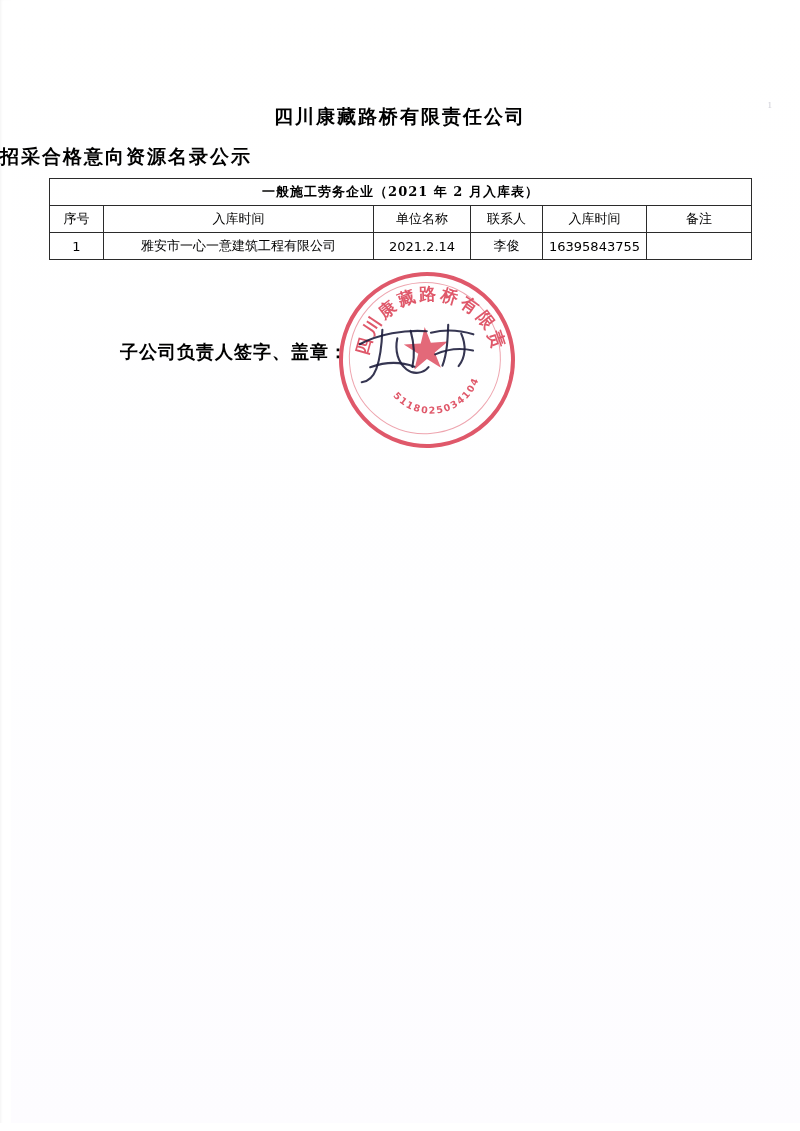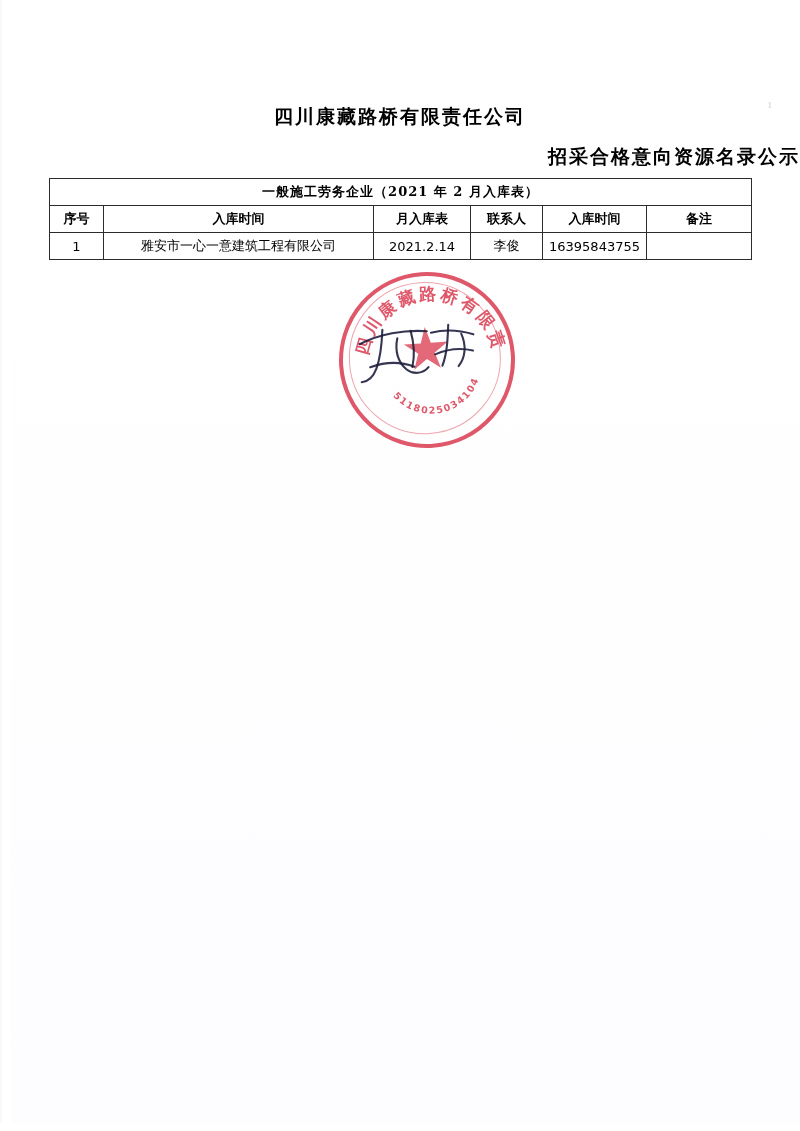--- a/index.html
+++ b/index.html
@@ -46,21 +46,21 @@
     text-align: center;
     font-size: 19px;
     font-weight: bold;
     letter-spacing: 2px;
     font-family: "DejaVu Serif", "Liberation Serif", serif;
   }
   .doc-subtitle {
     position: absolute;
     left: 0; top: 144px;
     width: 800px;
-    text-align: right;
+    text-align: left;
     font-size: 19px;
     font-weight: bold;
     letter-spacing: 2px;
     font-family: "DejaVu Serif", "Liberation Serif", serif;
   }
 
   table.main-table {
     position: absolute;
     left: 49px;
     top: 178px;
@@ -77,21 +77,21 @@
     height: 26px;
   }
   td.caption-cell {
     font-size: 17px;
     font-weight: bold;
     letter-spacing: 1px;
     height: 34px;
     font-family: "DejaVu Serif", "Liberation Serif", serif;
   }
   td.col-head {
-    font-weight: bold;
+    font-weight: normal;
     font-size: 13px;
     height: 27px;
     font-family: "DejaVu Sans", "Liberation Sans", sans-serif;
   }
   td.body-cell {
     height: 29px;
     font-size: 13px;
     font-family: "DejaVu Sans", "Liberation Sans", sans-serif;
   }
   td.cell-name {
@@ -202,36 +202,37 @@
       <col style="width:104px">
       <col style="width:105px">
     </colgroup>
     <tbody>
       <tr>
         <td class="caption-cell" colspan="6">一般施工劳务企业（2021 年 2 月入库表）</td>
       </tr>
       <tr>
         <td class="col-head">序号</td>
         <td class="col-head">入库时间</td>
-        <td class="col-head">月入库表</td>
+        <td class="col-head">单位名称</td>
         <td class="col-head">联系人</td>
         <td class="col-head">入库时间</td>
         <td class="col-head">备注</td>
       </tr>
       <tr>
         <td class="body-cell cell-num">1</td>
         <td class="body-cell cell-name">雅安市一心一意建筑工程有限公司</td>
         <td class="body-cell cell-date">2021.2.14</td>
         <td class="body-cell cell-person">李俊</td>
         <td class="body-cell cell-phone">16395843755</td>
         <td class="body-cell cell-remark"></td>
       </tr>
     </tbody>
   </table>
 
+  <div class="sign-line">子公司负责人签字、盖章：</div>
 
   <div class="seal">
     <div class="seal-inner"></div>
     <div class="seal-star"></div>
     <svg class="seal-arc-text" viewBox="0 0 176 176">
       <defs>
         <path id="arcTop" d="M 24,88 A 64,64 0 0 1 152,88"></path>
         <path id="arcBottom" d="M 38,88 A 50,50 0 0 0 138,88"></path>
       </defs>
       <text font-size="17" letter-spacing="3.2">

